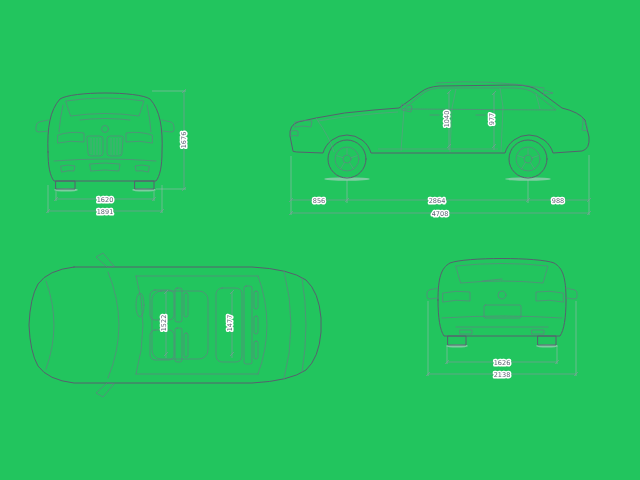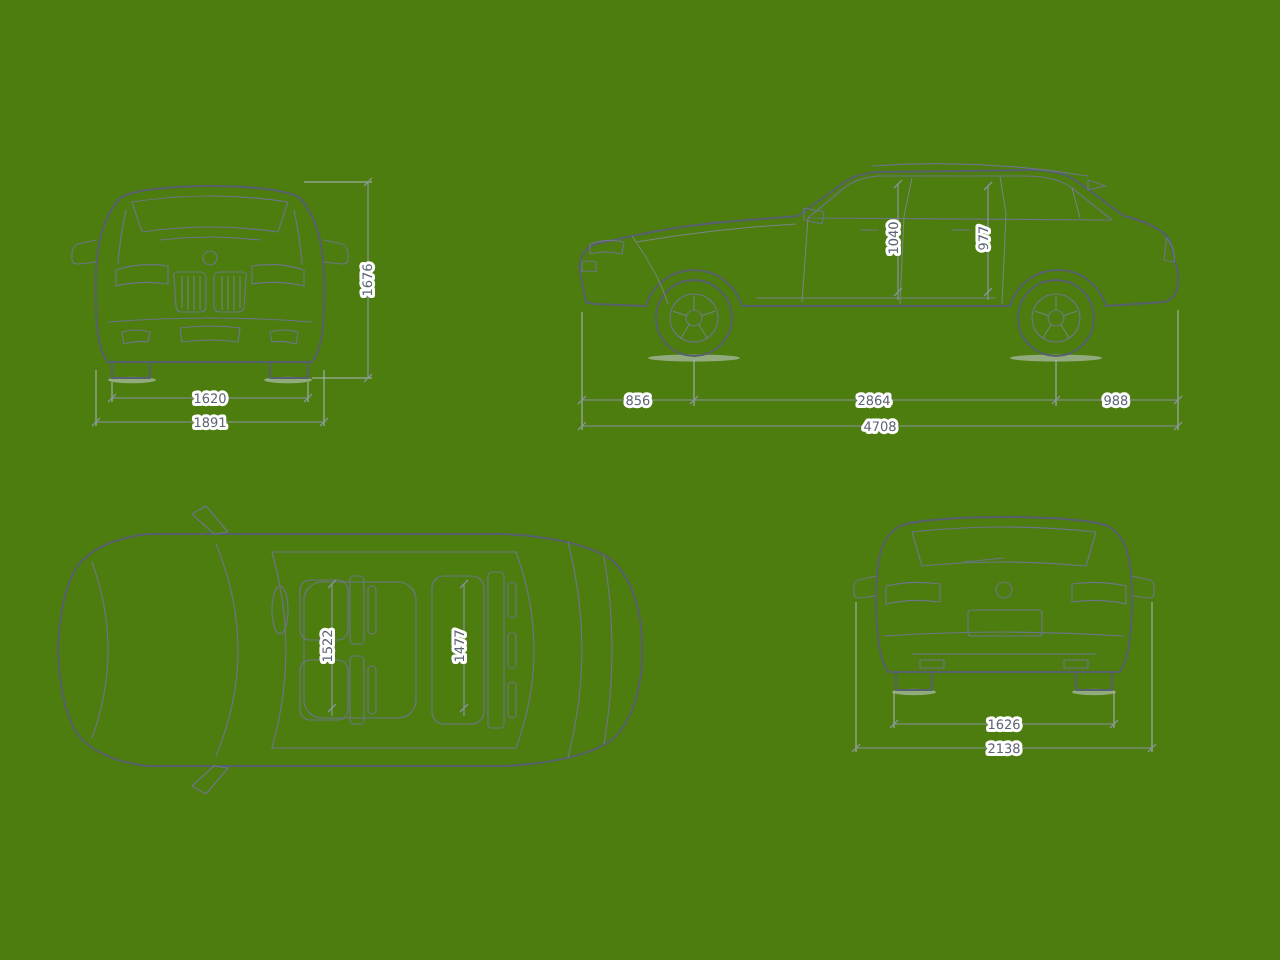--- a/index.html
+++ b/index.html
@@ -1,16 +1,16 @@
 <!DOCTYPE html>
 <html><head>
 <meta charset="utf-8">
 <style>
   html,body{margin:0;padding:0;background:#fff;}
-  #stage{position:relative;width:640px;height:480px;background:#4d7c0f;overflow:hidden;
+  #stage{position:relative;width:640px;height:480px;background:#22c55e;overflow:hidden;
          font-family:"DejaVu Sans",sans-serif;}
   svg{position:absolute;left:0;top:0;}
   .outline{fill:none;stroke:#57606e;stroke-width:1;stroke-linejoin:round;stroke-linecap:round;}
   .detail{fill:none;stroke:#6c7686;stroke-width:.6;stroke-linejoin:round;stroke-linecap:round;}
   .thin{fill:none;stroke:#7e8796;stroke-width:.45;}
   .dim{fill:none;stroke:#8a93a1;stroke-width:.6;}
   .ext{fill:none;stroke:#b0b7c1;stroke-width:.5;}
   .shadow{fill:#ccd1d8;opacity:.55;stroke:none;}
   .dim-label{font-size:6.5px;fill:#5c6673;text-anchor:middle;
              paint-order:stroke;stroke:#ffffff;stroke-width:3px;stroke-linejoin:round;}

